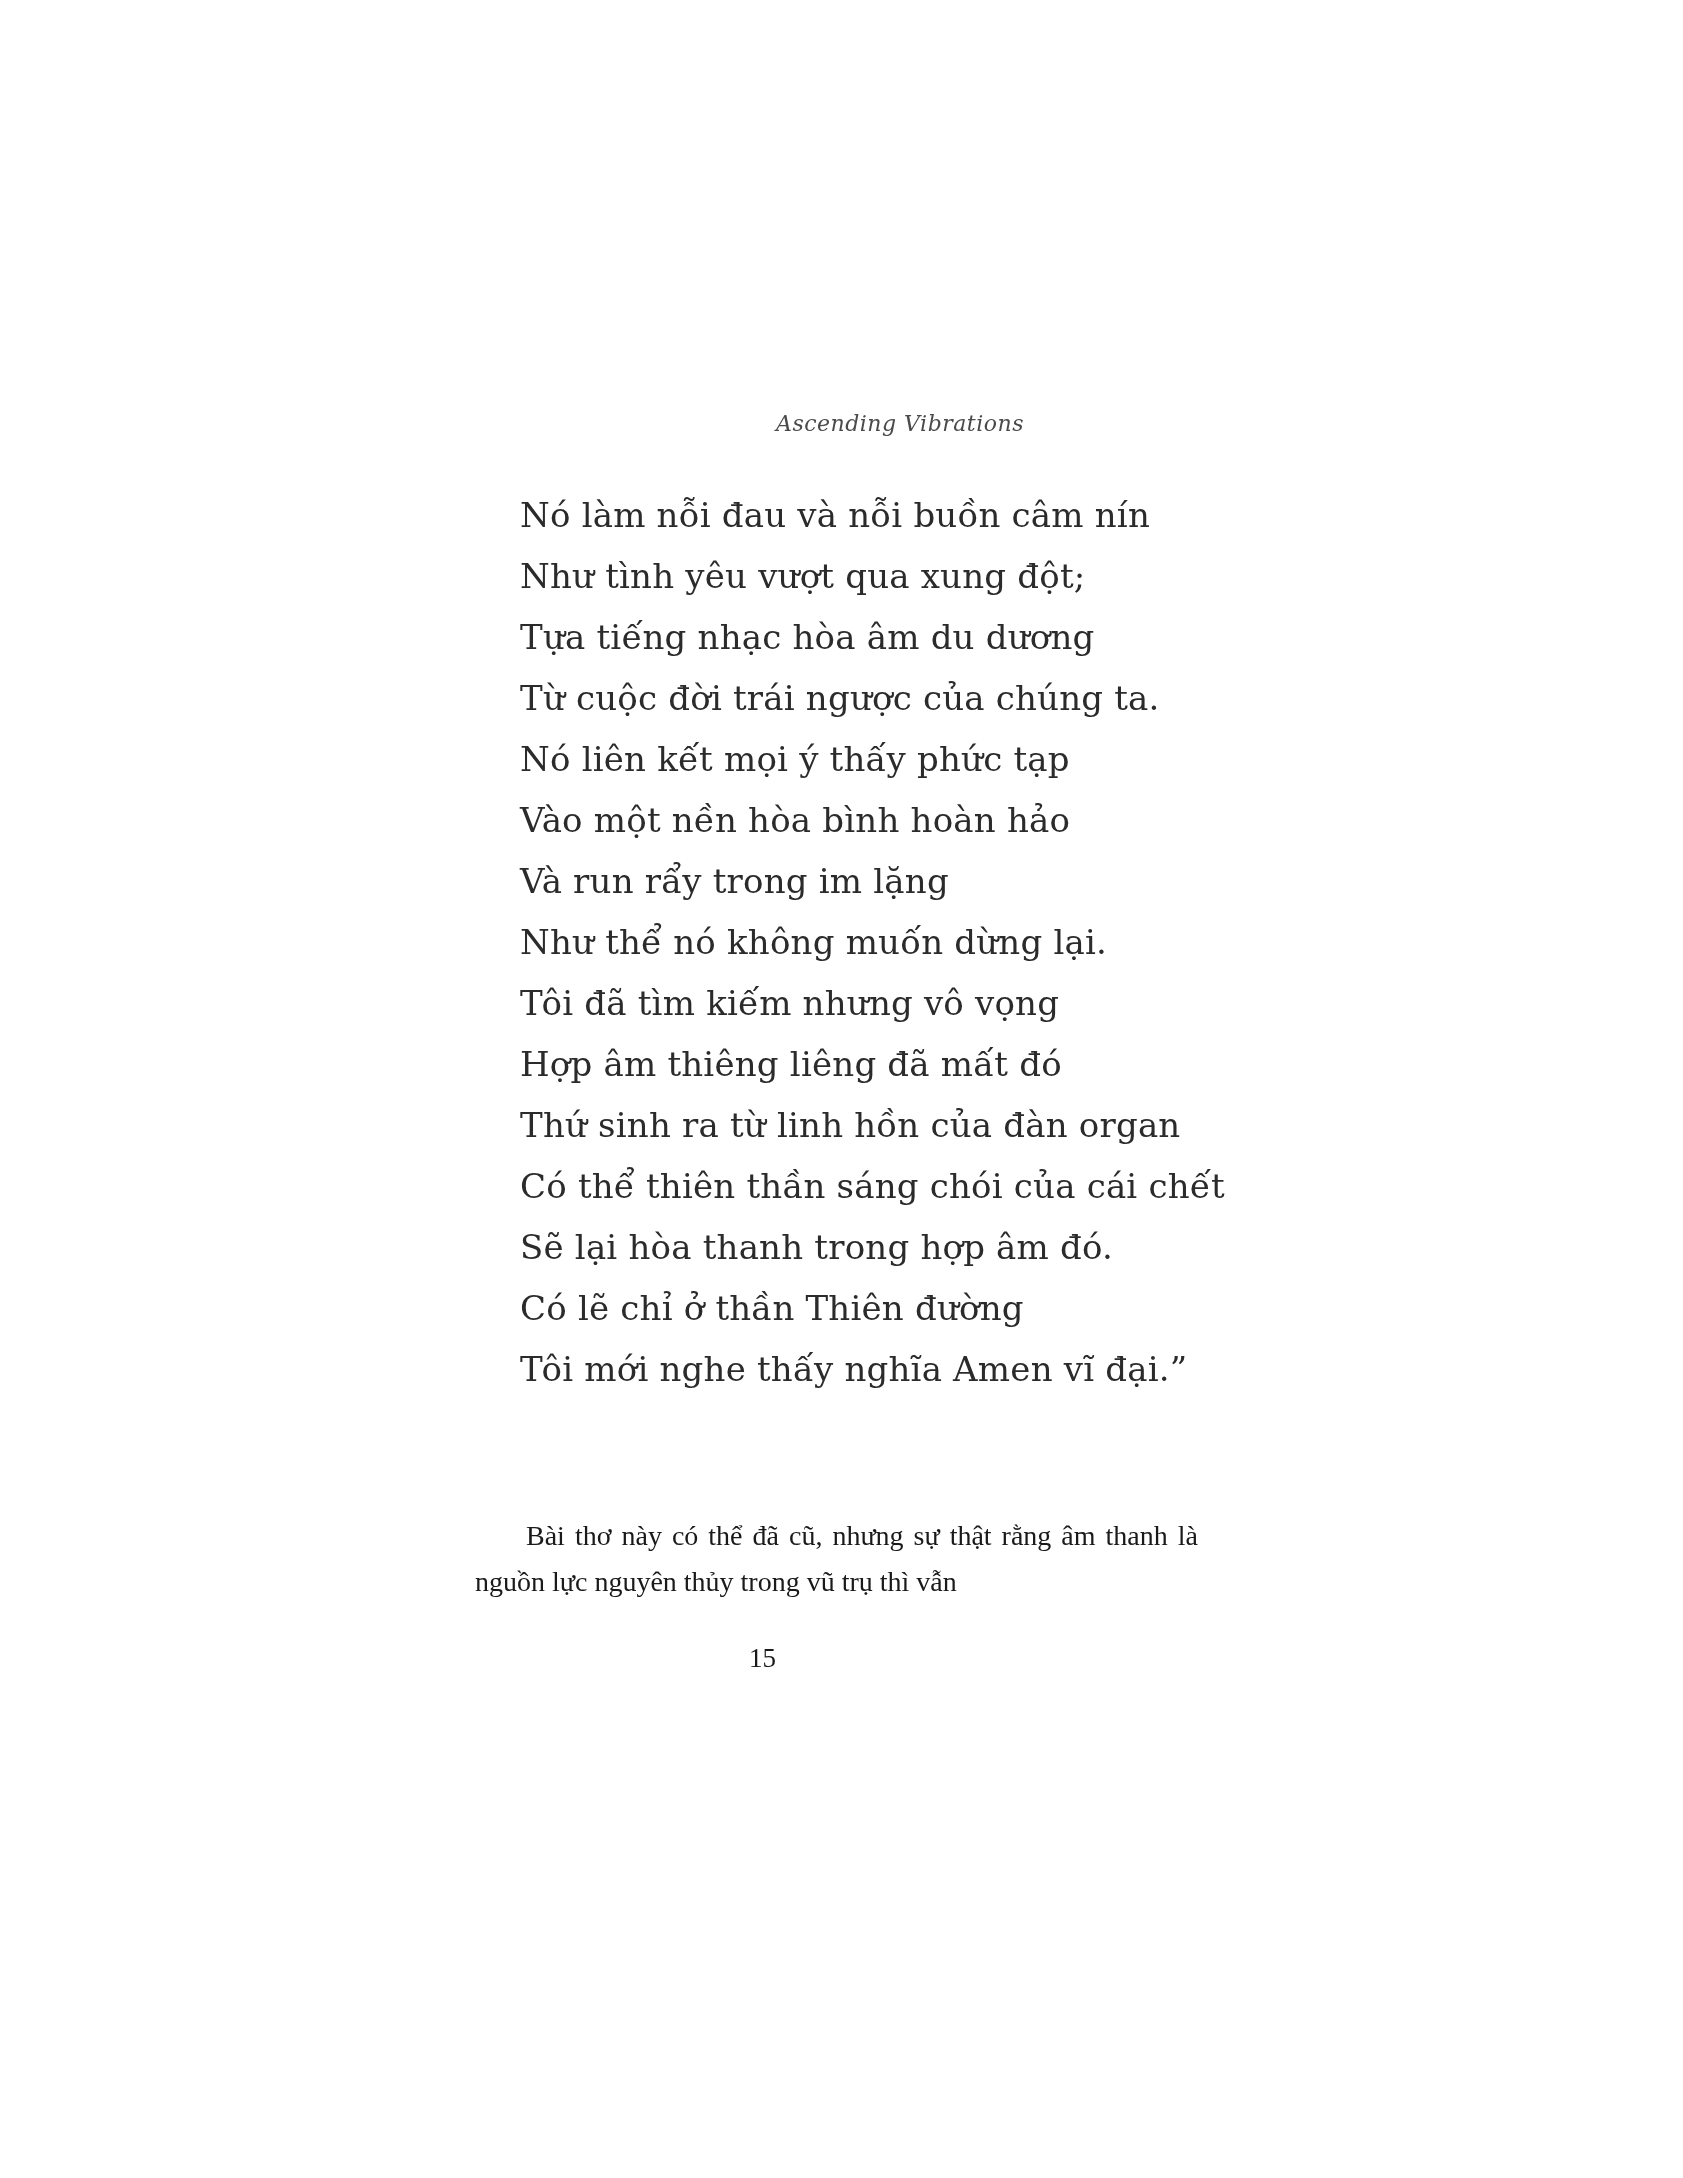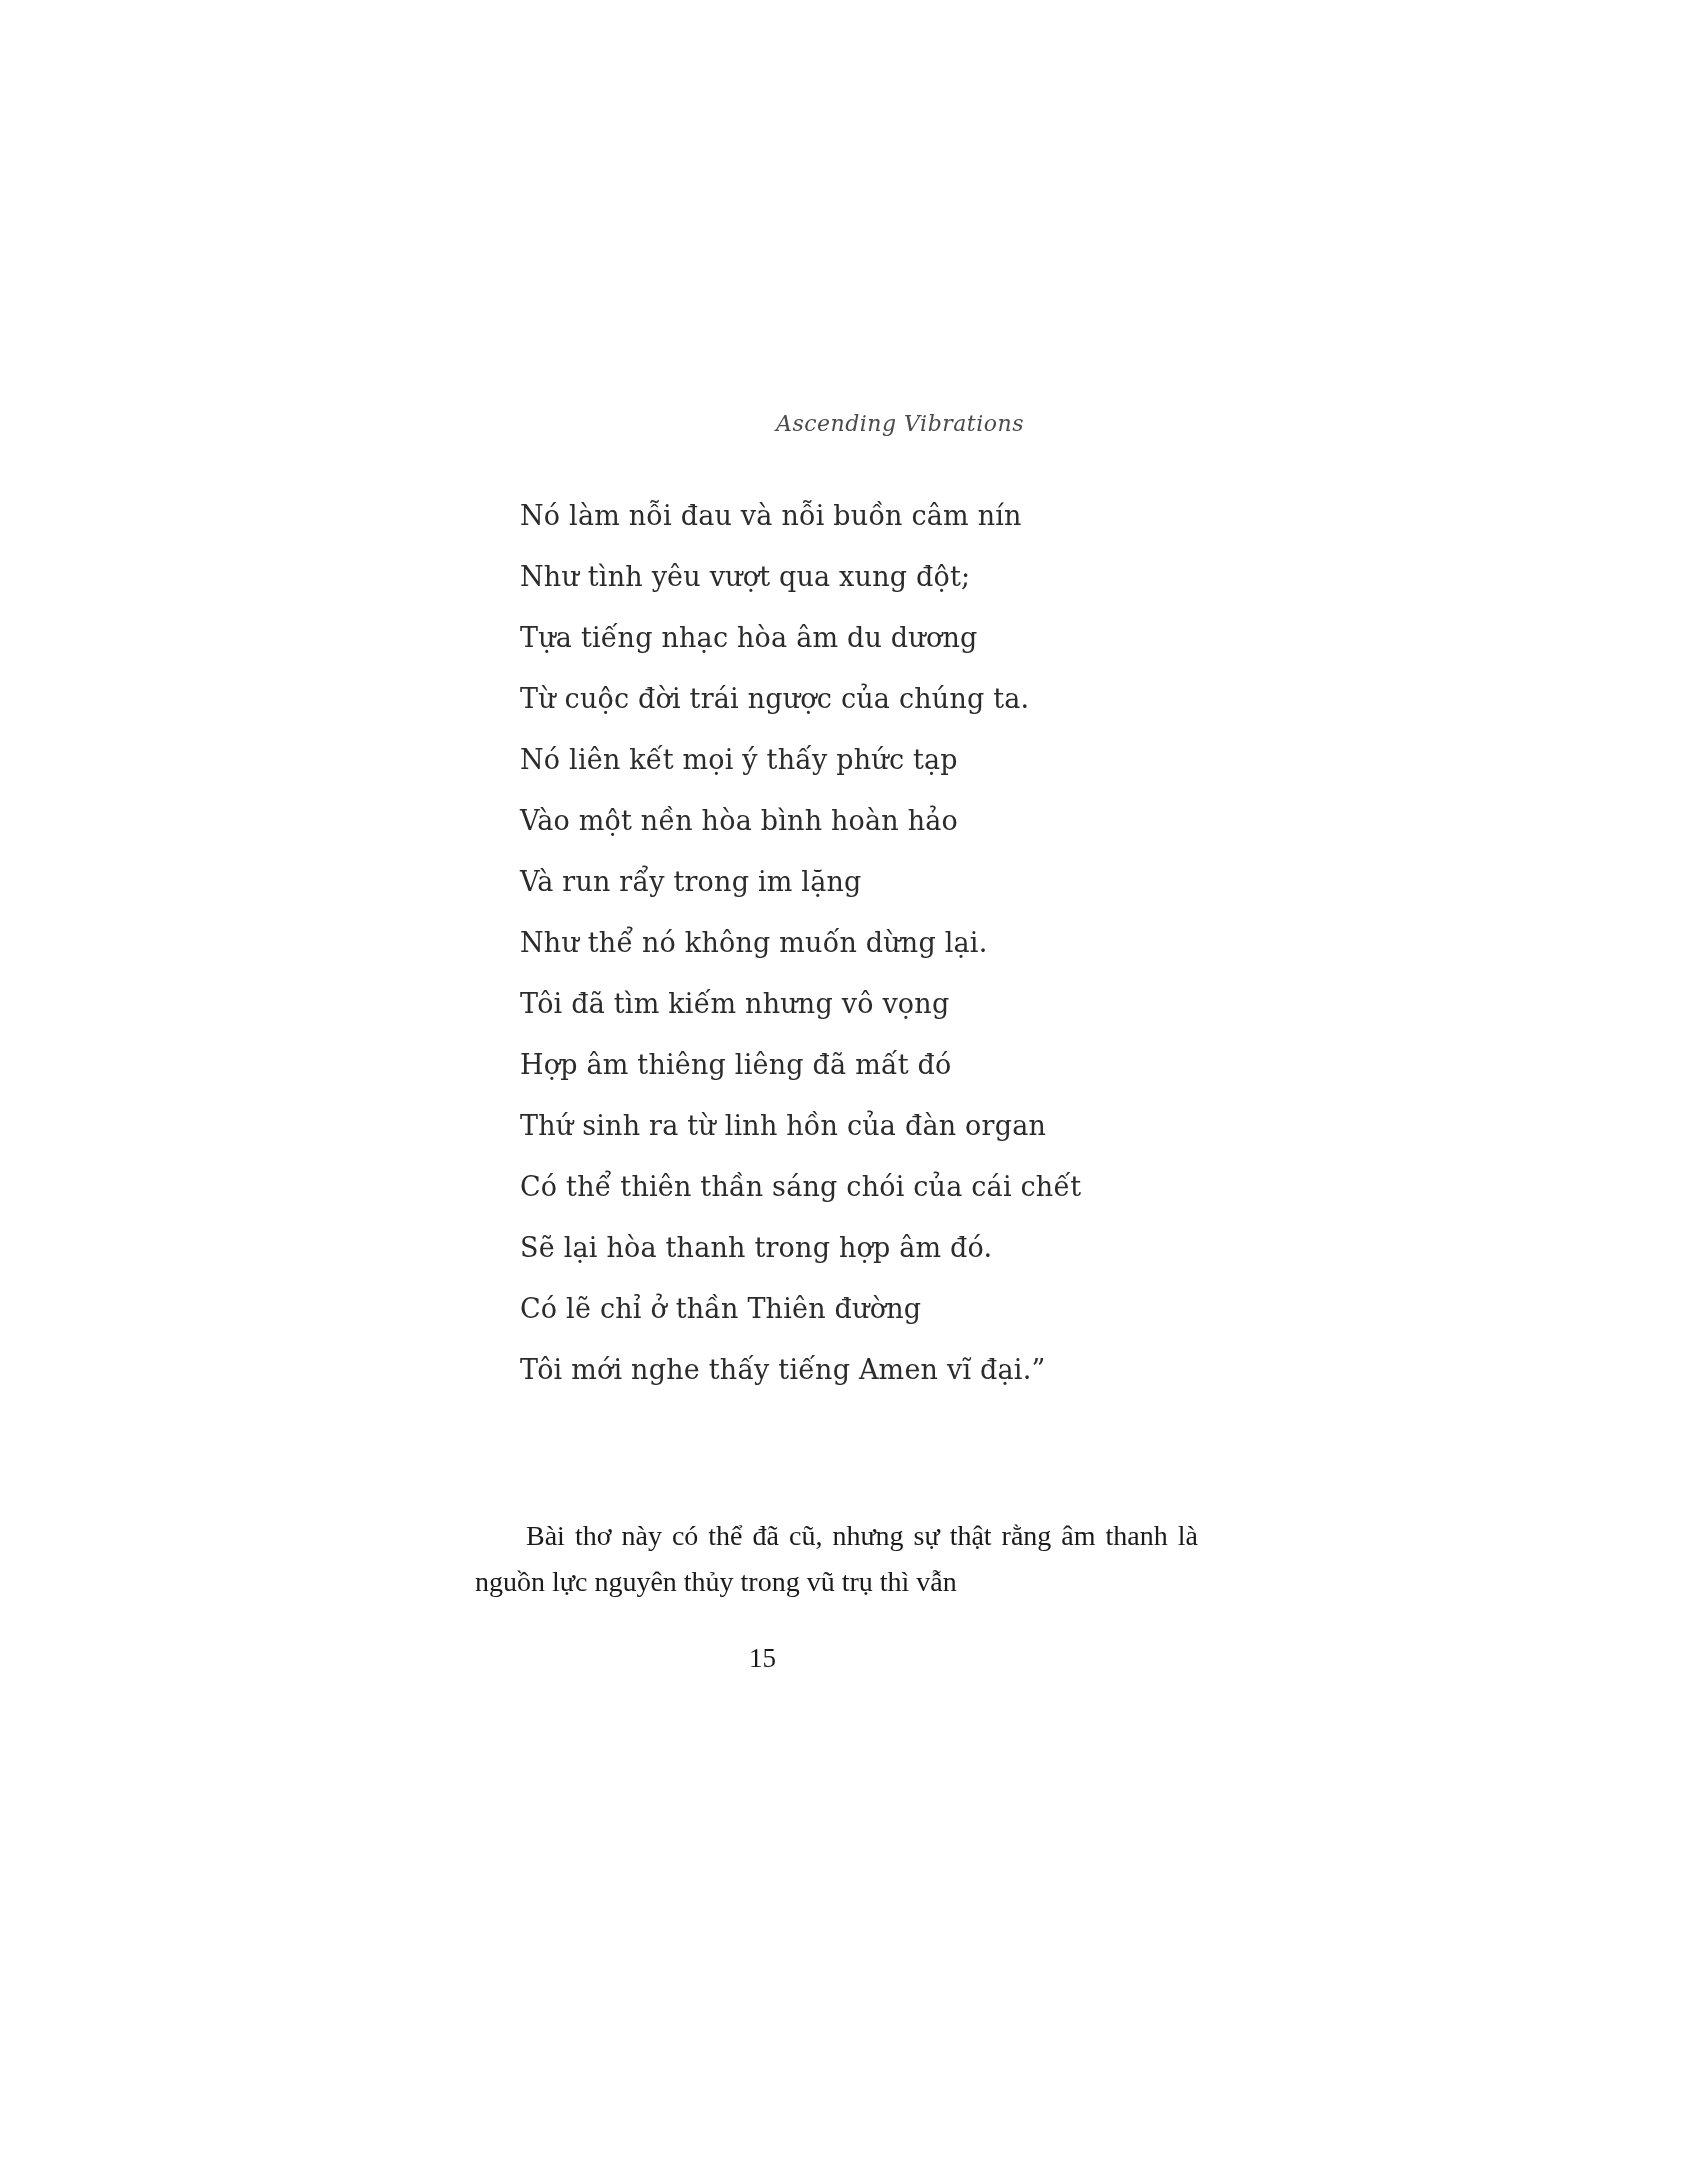--- a/index.html
+++ b/index.html
@@ -39,21 +39,21 @@
 
   
   .poem {
     position: absolute;
     top: 485px;
     left: 520px;
     width: 752px;
   }
   .poem-line {
     font-family: "DejaVu Serif", serif;
-    font-size: 27px;
+    font-size: 34px;
     line-height: 61px;
     color: #2b2b2b;
     white-space: nowrap;
     letter-spacing: 0.2px;
   }
 
   
   .prose {
     position: absolute;
     top: 1485px;
@@ -95,21 +95,21 @@
     <div class="poem-line">Nó liên kết mọi ý thấy phức tạp</div>
     <div class="poem-line">Vào một nền hòa bình hoàn hảo</div>
     <div class="poem-line">Và run rẩy trong im lặng</div>
     <div class="poem-line">Như thể nó không muốn dừng lại.</div>
     <div class="poem-line">Tôi đã tìm kiếm nhưng vô vọng</div>
     <div class="poem-line">Hợp âm thiêng liêng đã mất đó</div>
     <div class="poem-line">Thứ sinh ra từ linh hồn của đàn organ</div>
     <div class="poem-line">Có thể thiên thần sáng chói của cái chết</div>
     <div class="poem-line">Sẽ lại hòa thanh trong hợp âm đó.</div>
     <div class="poem-line">Có lẽ chỉ ở thần Thiên đường</div>
-    <div class="poem-line">Tôi mới nghe thấy tiếng Amen vĩ đại.”</div>
+    <div class="poem-line">Tôi mới nghe thấy nghĩa Amen vĩ đại.”</div>
   </div>
 
   <p class="prose">Bài thơ này có thể đã cũ, nhưng sự thật rằng âm thanh là nguồn lực nguyên thủy trong vũ trụ thì vẫn</p>
 
   <div class="folio">15</div>
 
 </div>
 
 
 </body></html>

